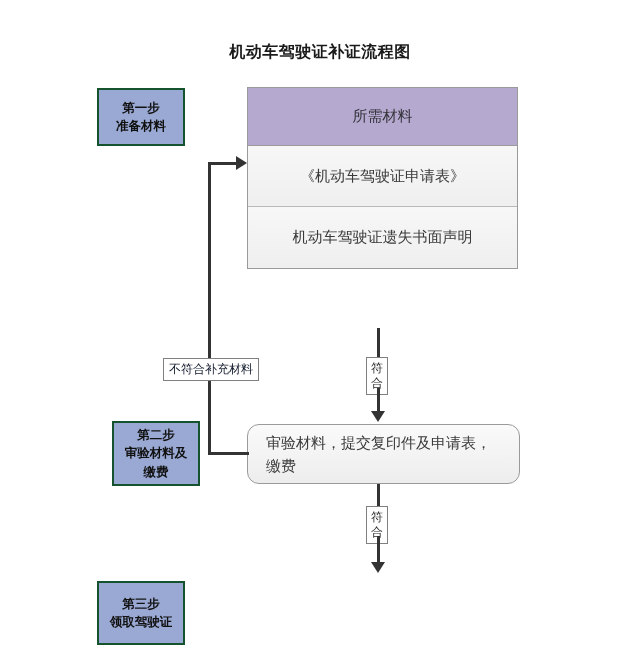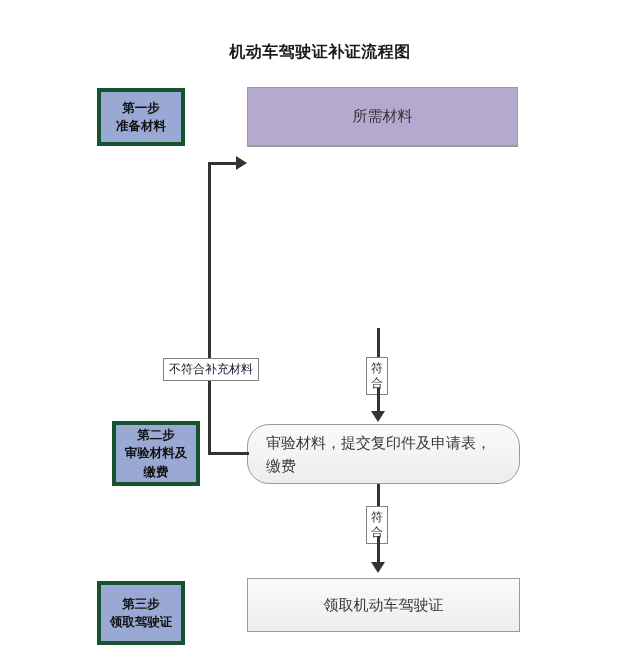--- a/index.html
+++ b/index.html
@@ -32,21 +32,21 @@
     font-weight: bold;
     color: #1a1a1a;
     letter-spacing: 0.5px;
   }
 
   
   .step-box {
     position: absolute;
     box-sizing: border-box;
     background: #9aa9d4;
-    border: 4px solid #14532d;
+    border: 2px solid #14532d;
     color: #111111;
     font-size: 12.5px;
     font-weight: bold;
     line-height: 1.45;
     display: flex;
     align-items: center;
     justify-content: center;
     text-align: center;
     white-space: pre-line;
     padding: 2px 4px;
@@ -98,21 +98,21 @@
     font-size: 15px;
     color: #3a3a3a;
     display: flex;
     align-items: center;
   }
   #process-verify {
     left: 247px;
     top: 424px;
     width: 273px;
     height: 60px;
-    border-radius: 22px;
+    border-radius: 12px;
     padding: 0 18px;
     line-height: 1.55;
     text-align: left;
   }
   #process-receive {
     left: 247px;
     top: 578px;
     width: 273px;
     height: 54px;
     justify-content: center;
@@ -199,37 +199,38 @@
   <div class="step-box" id="step-1">第一步
 准备材料</div>
   <div class="step-box" id="step-2">第二步
 审验材料及
 缴费</div>
   <div class="step-box" id="step-3">第三步
 领取驾驶证</div>
 
   <div class="materials">
     <div class="materials-header">所需材料</div>
+    <div class="material-row">《机动车驾驶证申请表》</div>
+    <div class="material-row">机动车驾驶证遗失书面声明</div>
   </div>
 
   <div class="vline" id="conn1-line"></div>
   <div class="label-vertical" id="label-match-1">符
 合</div>
   <div class="vline" id="conn1-line-b"></div>
   <div class="arrow-down" id="conn1-arrow"></div>
 
   <div class="process-box" id="process-verify">审验材料，提交复印件及申请表，缴费</div>
 
   <div class="vline" id="conn2-line"></div>
   <div class="label-vertical" id="label-match-2">符
 合</div>
   <div class="vline" id="conn2-line-b"></div>
   <div class="arrow-down" id="conn2-arrow"></div>
 
-  <div class="process-box" id="process-receive">领取机动车驾驶证</div>
 
   <div class="hline" id="loop-h-bottom"></div>
   <div class="vline" id="loop-v"></div>
   <div class="hline" id="loop-h-top"></div>
   <div class="arrow-right" id="loop-arrow"></div>
   <div class="label-horizontal" id="label-reject">不符合补充材料</div>
 
 </div>
 
 </body></html>

